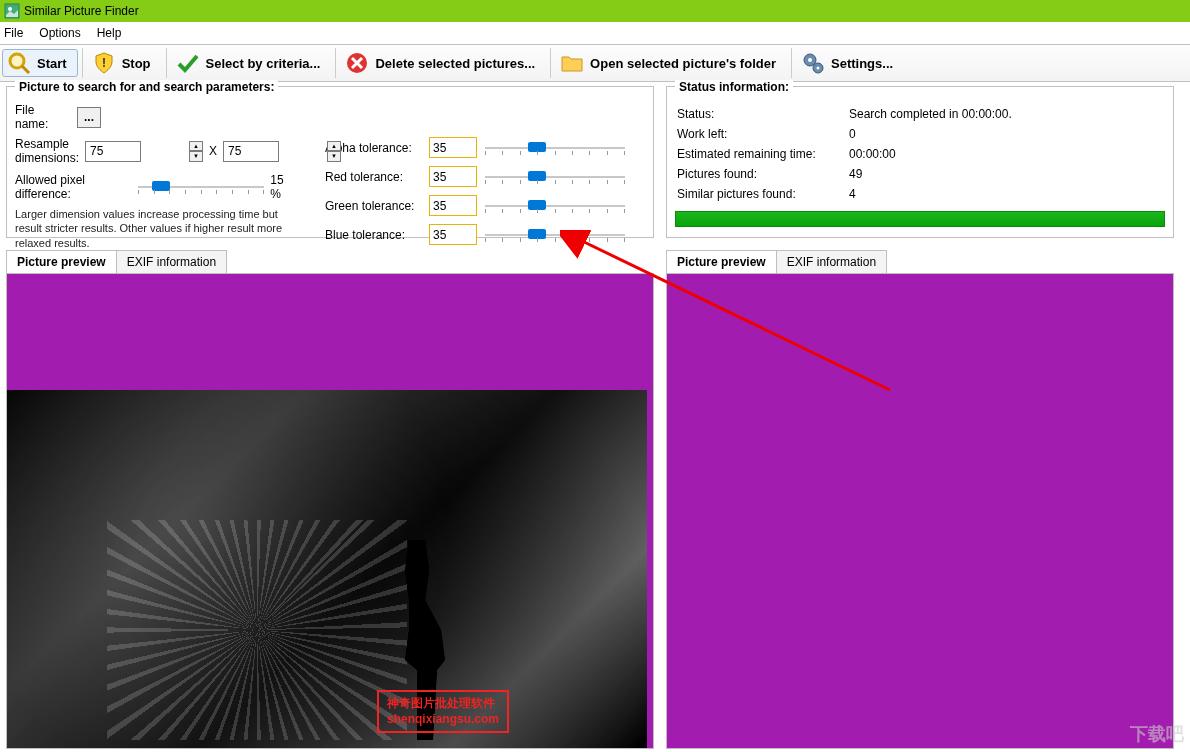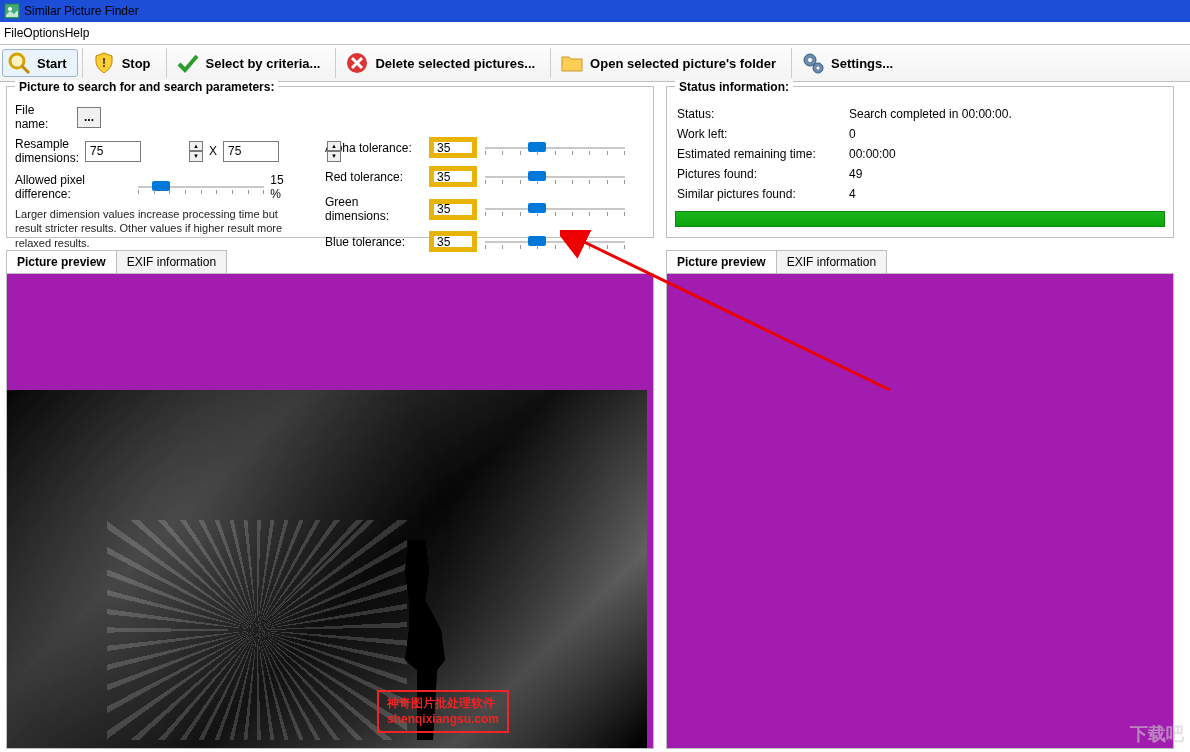--- a/index.html
+++ b/index.html
@@ -1,19 +1,19 @@
 <!DOCTYPE html>
 <html><head>
 <meta charset="utf-8">
 <style>
 * { box-sizing: border-box; margin: 0; padding: 0; font-family: "Segoe UI", Tahoma, Arial, sans-serif; font-size: 12px; }
 body { background: #fff; width: 1190px; height: 752px; overflow: hidden; position: relative; }
-.title-bar { height: 22px; display: flex; align-items: center; padding: 10px 4px; background: #1d4ed8; }
+.title-bar { height: 22px; display: flex; align-items: center; padding: 10px 4px; background: #84cc16; }
 .title-bar .app-icon { width: 16px; height: 16px; margin-right: 4px; }
-.menu-bar { height: 22px; display: flex; align-items: center; padding: 0 4px; }
+.menu-bar { height: 22px; display: flex; align-items: center; padding: 0 4px; gap: 16px; }
 .menu-bar span { cursor: pointer; }
 .toolbar { height: 38px; border: 1px solid #bfbfbf; border-left: 0; border-right: 0; display: flex; align-items: center; background: linear-gradient(#fdfdfd,#f3f3f3); padding: 2px; gap: 2px; }
 .tool-btn { display: flex; align-items: center; height: 28px; padding: 0 10px 0 4px; border: 1px solid transparent; border-radius: 3px; cursor: pointer; gap: 6px; }
 .tool-btn.active { border-color: #9ab6cf; background: #eaf3fb; }
 .tool-btn b { font-weight: bold; font-size: 13px; }
 .tool-btn svg { width: 24px; height: 24px; }
 .toolbar-sep { width: 1px; height: 30px; background: #ccc; margin: 0 2px; }
 
 .main-area { display: flex; height: 160px; }
 .panel { border: 1px solid #bfbfbf; margin: 4px 6px; padding: 2px 8px 8px 8px; position: relative; }
@@ -28,21 +28,21 @@
 input.spin { width: 56px; height: 21px; border: 1px solid #7a7a7a; padding: 0 4px; text-align: left; }
 .spin-wrap { position: relative; display: inline-flex; align-items: center; gap: 48px; }
 .spin-btns { display: flex; flex-direction: column; width: 14px; height: 21px; }
 .spin-btns button { flex:1; font-size:6px; border:1px solid #7a7a7a; background:#f0f0f0; padding:0; line-height:1; }
 
 .params-cols { display: flex; gap: 30px; }
 .col1 { width: 280px; }
 .col2 { flex: 1; }
 .slider-row { display: flex; align-items: center; margin-bottom: 8px; gap: 8px; }
 .slider-row .l { width: 96px; }
-.slider-row input[type=text] { width: 48px; height: 21px; border: 5px solid #eab308; padding: 0 3px; }
+.slider-row input[type=text] { width: 48px; height: 21px; border: 1px solid #eab308; padding: 0 3px; }
 .slider { position: relative; width: 140px; height: 18px; }
 .track { position: absolute; top: 8px; left: 0; right: 0; height: 2px; background: #c8c8c8; }
 .ticks { position: absolute; top: 12px; left: 0; right: 0; height: 4px; display:flex; justify-content:space-between; }
 .ticks span { width:1px; height:4px; background:#999; }
 .thumb { position: absolute; top: 3px; width: 18px; height: 10px; background: #0078d7; border-radius: 2px; }
 .hint { font-size: 11px; color: #222; line-height: 1.3; margin-top: 4px; }
 
 .status-table { width: 100%; }
 .status-table td { padding: 2px 0; }
 .status-table td:first-child { width: 170px; }
@@ -215,21 +215,21 @@
                 <span></span>
                 <span></span>
                 <span></span>
                 <span></span>
                 <span></span>
                 <span></span>
               </div>
             </div>
         </div>
         <div class="slider-row">
-          <span class="l">Green dimensions:</span>
+          <span class="l">Green tolerance:</span>
           <input type="text" value="35" style="">
           <div class="slider">
               <div class="track"></div>
               <div class="thumb" style="left:43px"></div>
               <div class="ticks">
                 <span></span>
                 <span></span>
                 <span></span>
                 <span></span>
                 <span></span>

